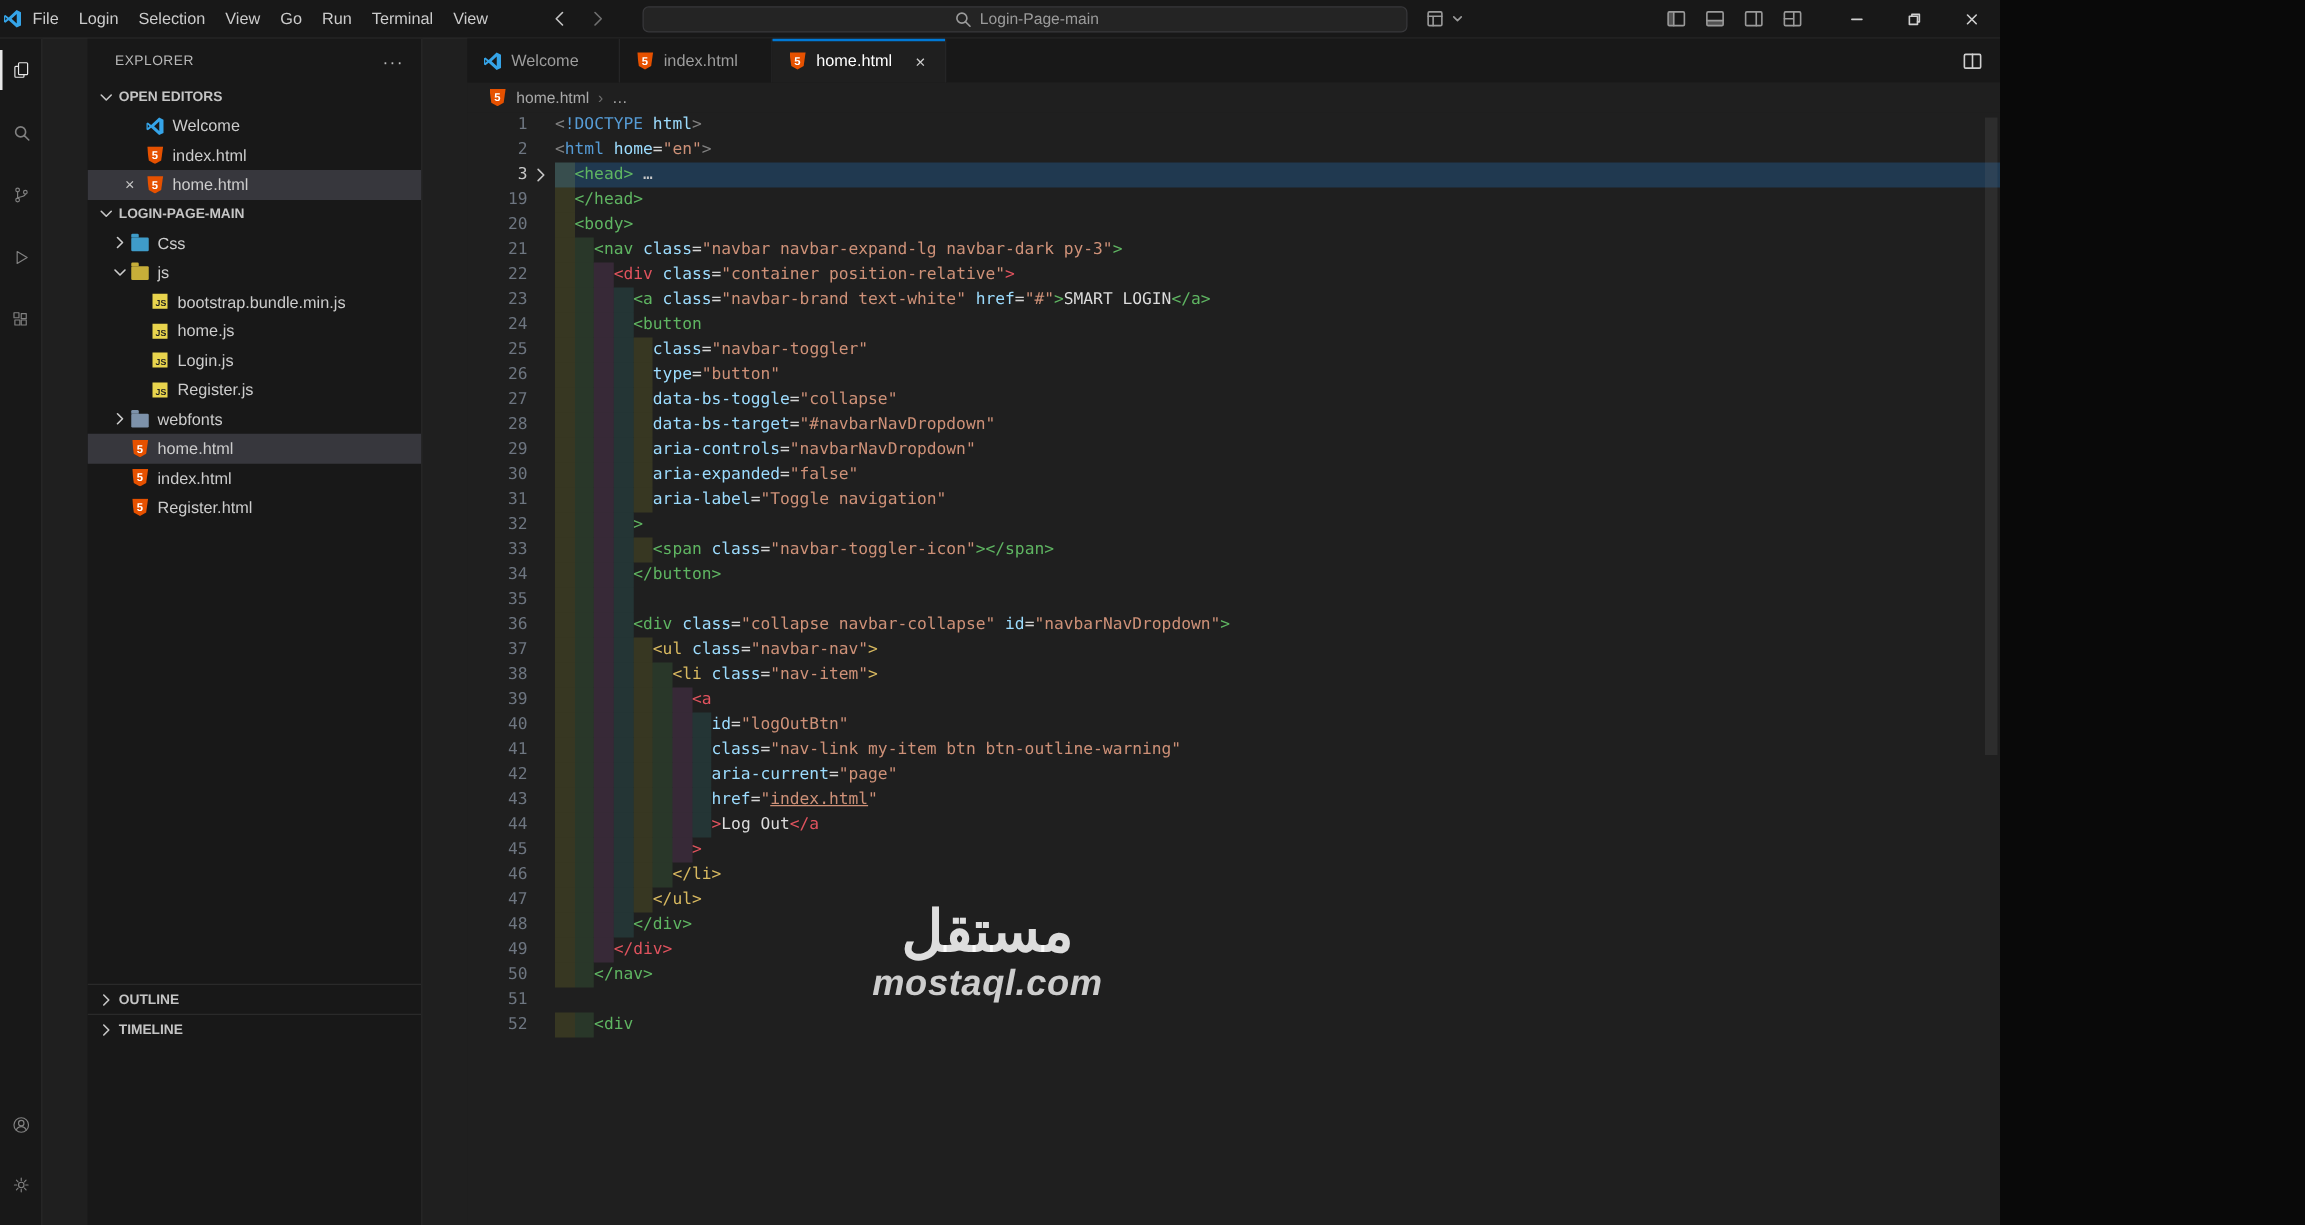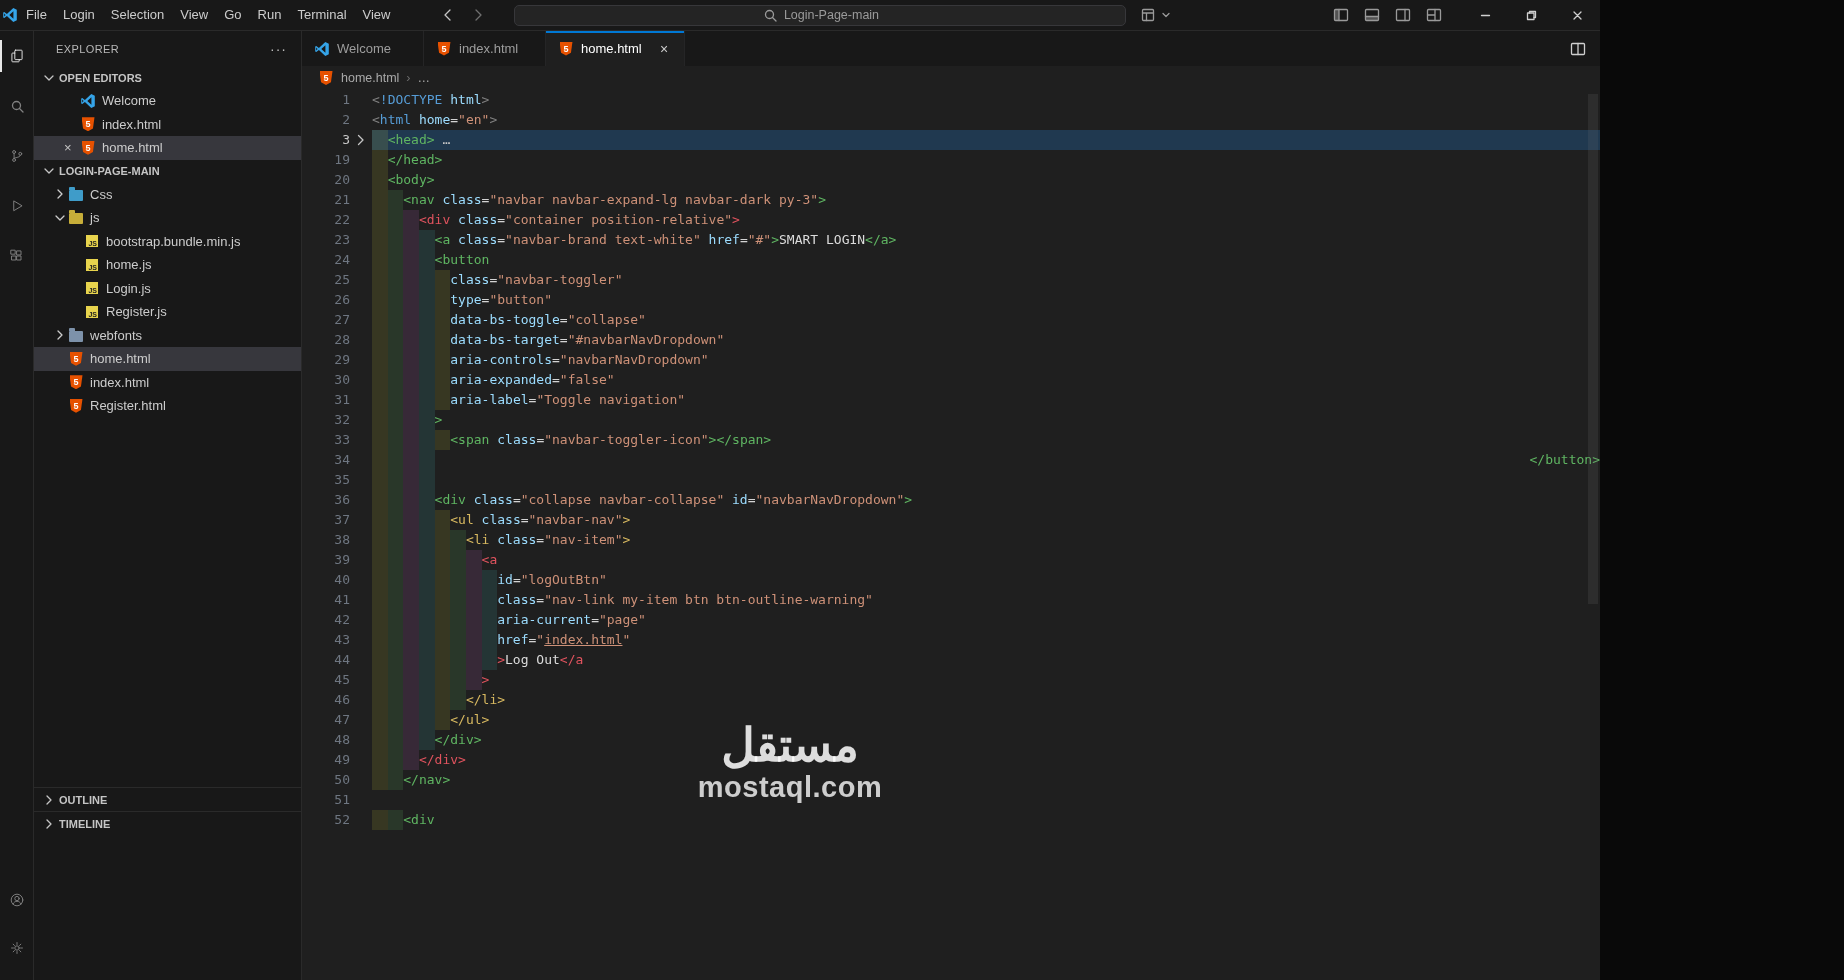--- a/index.html
+++ b/index.html
@@ -19,21 +19,21 @@
   .tb-nav .nav-ic.dim { color:#6f6f6f; }
   .command-center { margin-left:28px; width:612px; height:21px; background:#242424; border:1px solid #37373a;
                     border-radius:5px; display:flex; align-items:center; justify-content:center; gap:6px;
                     color:#9b9b9b; font-size:12.5px; }
   .tb-extra { margin-left:14px; display:flex; align-items:center; gap:2px; color:#9a9a9a; }
   .tb-right { margin-left:auto; display:flex; align-items:center; height:100%; }
   .layout-icons { display:flex; gap:15px; margin-right:20px; color:#9a9a9a; align-items:center; }
   .win-btn { width:46px; height:30px; display:flex; align-items:center; justify-content:center; color:#cfcfcf; }
 
   
-  .main { flex:1; display:flex; min-height:0; }
+  .main { flex:1; display:flex; min-height:0;gap:36px; }
 
   
   .activitybar { width:34px; flex:0 0 34px; background:#181818; border-right:1px solid #2a2a2a;
                  display:flex; flex-direction:column; align-items:center; }
   .ab-item { width:34px; height:50px; display:flex; align-items:center; justify-content:center;
              color:#818181; position:relative; }
   .ab-item.active { color:#e7e7e7; }
   .ab-item.active::before { content:""; position:absolute; left:0; top:9px; bottom:9px; width:2px; background:#e7e7e7; }
   .ab-spacer { flex:1; }
   .ab-bottom { padding-bottom:8px; display:flex; flex-direction:column; align-items:center; }
@@ -100,21 +100,21 @@
   .tok-p { color:#808080; } .tok-kw { color:#569cd6; } .tok-at { color:#9cdcfe; }
   .tok-eq { color:#d4d4d4; } .tok-v { color:#ce9178; } .tok-vl { color:#ce9178; text-decoration:underline; }
   .tok-tx { color:#dcdcdc; } .tok-tg { color:#5fb562; } .tok-tr { color:#e0535e; }
   .tok-ty { color:#d8b960; } .tok-dots { color:#c8c8c8; }
   .scroll-thumb { position:absolute; right:2px; top:4px; width:10px; height:510px; background:rgba(120,120,120,.16); }
 
   
   .watermark { position:absolute; left:790px; top:720px; transform:translateX(-50%); text-align:center;
                z-index:5; pointer-events:none; }
   .wm-ar { font-size:46px; font-weight:bold; color:rgba(255,255,255,.85); line-height:1.1; }
-  .wm-en { font-size:29px; font-weight:bold; color:rgba(255,255,255,.78); letter-spacing:.5px; margin-top:0px; }
+  .wm-en { font-size:29px; font-weight:bold; color:rgba(255,255,255,.78); letter-spacing:.5px; margin-top:0px;font-style:italic; }
 
   svg { display:block; }
 </style>
 </head>
 <body>
 
 <div class="window">
 
   <div class="titlebar">
     <span class="vscode-logo icon">
@@ -487,21 +487,21 @@
             <div class="code-line"><span class="ln">24</span><span class="fold"></span><span class="line-content" style="padding-left: 8ch;"><span class="ind i0" style="left: 0ch;"></span><span class="ind i1" style="left: 2ch;"></span><span class="ind i2" style="left: 4ch;"></span><span class="ind i3" style="left: 6ch;"></span><span class="tok-tg">&lt;button</span></span></div>
             <div class="code-line"><span class="ln">25</span><span class="fold"></span><span class="line-content" style="padding-left: 10ch;"><span class="ind i0" style="left: 0ch;"></span><span class="ind i1" style="left: 2ch;"></span><span class="ind i2" style="left: 4ch;"></span><span class="ind i3" style="left: 6ch;"></span><span class="ind i0" style="left: 8ch;"></span><span class="tok-at">class</span><span class="tok-eq">=</span><span class="tok-v">"navbar-toggler"</span></span></div>
             <div class="code-line"><span class="ln">26</span><span class="fold"></span><span class="line-content" style="padding-left: 10ch;"><span class="ind i0" style="left: 0ch;"></span><span class="ind i1" style="left: 2ch;"></span><span class="ind i2" style="left: 4ch;"></span><span class="ind i3" style="left: 6ch;"></span><span class="ind i0" style="left: 8ch;"></span><span class="tok-at">type</span><span class="tok-eq">=</span><span class="tok-v">"button"</span></span></div>
             <div class="code-line"><span class="ln">27</span><span class="fold"></span><span class="line-content" style="padding-left: 10ch;"><span class="ind i0" style="left: 0ch;"></span><span class="ind i1" style="left: 2ch;"></span><span class="ind i2" style="left: 4ch;"></span><span class="ind i3" style="left: 6ch;"></span><span class="ind i0" style="left: 8ch;"></span><span class="tok-at">data-bs-toggle</span><span class="tok-eq">=</span><span class="tok-v">"collapse"</span></span></div>
             <div class="code-line"><span class="ln">28</span><span class="fold"></span><span class="line-content" style="padding-left: 10ch;"><span class="ind i0" style="left: 0ch;"></span><span class="ind i1" style="left: 2ch;"></span><span class="ind i2" style="left: 4ch;"></span><span class="ind i3" style="left: 6ch;"></span><span class="ind i0" style="left: 8ch;"></span><span class="tok-at">data-bs-target</span><span class="tok-eq">=</span><span class="tok-v">"#navbarNavDropdown"</span></span></div>
             <div class="code-line"><span class="ln">29</span><span class="fold"></span><span class="line-content" style="padding-left: 10ch;"><span class="ind i0" style="left: 0ch;"></span><span class="ind i1" style="left: 2ch;"></span><span class="ind i2" style="left: 4ch;"></span><span class="ind i3" style="left: 6ch;"></span><span class="ind i0" style="left: 8ch;"></span><span class="tok-at">aria-controls</span><span class="tok-eq">=</span><span class="tok-v">"navbarNavDropdown"</span></span></div>
             <div class="code-line"><span class="ln">30</span><span class="fold"></span><span class="line-content" style="padding-left: 10ch;"><span class="ind i0" style="left: 0ch;"></span><span class="ind i1" style="left: 2ch;"></span><span class="ind i2" style="left: 4ch;"></span><span class="ind i3" style="left: 6ch;"></span><span class="ind i0" style="left: 8ch;"></span><span class="tok-at">aria-expanded</span><span class="tok-eq">=</span><span class="tok-v">"false"</span></span></div>
             <div class="code-line"><span class="ln">31</span><span class="fold"></span><span class="line-content" style="padding-left: 10ch;"><span class="ind i0" style="left: 0ch;"></span><span class="ind i1" style="left: 2ch;"></span><span class="ind i2" style="left: 4ch;"></span><span class="ind i3" style="left: 6ch;"></span><span class="ind i0" style="left: 8ch;"></span><span class="tok-at">aria-label</span><span class="tok-eq">=</span><span class="tok-v">"Toggle navigation"</span></span></div>
             <div class="code-line"><span class="ln">32</span><span class="fold"></span><span class="line-content" style="padding-left: 8ch;"><span class="ind i0" style="left: 0ch;"></span><span class="ind i1" style="left: 2ch;"></span><span class="ind i2" style="left: 4ch;"></span><span class="ind i3" style="left: 6ch;"></span><span class="tok-tg">&gt;</span></span></div>
             <div class="code-line"><span class="ln">33</span><span class="fold"></span><span class="line-content" style="padding-left: 10ch;"><span class="ind i0" style="left: 0ch;"></span><span class="ind i1" style="left: 2ch;"></span><span class="ind i2" style="left: 4ch;"></span><span class="ind i3" style="left: 6ch;"></span><span class="ind i0" style="left: 8ch;"></span><span class="tok-tg">&lt;span</span><span class="tok-w"> </span><span class="tok-at">class</span><span class="tok-eq">=</span><span class="tok-v">"navbar-toggler-icon"</span><span class="tok-tg">&gt;&lt;/span&gt;</span></span></div>
-            <div class="code-line"><span class="ln">34</span><span class="fold"></span><span class="line-content" style="padding-left: 8ch; text-align: right;"><span class="ind i0" style="left: 0ch;"></span><span class="ind i1" style="left: 2ch;"></span><span class="ind i2" style="left: 4ch;"></span><span class="ind i3" style="left: 6ch;"></span><span class="tok-tg">&lt;/button&gt;</span></span></div>
+            <div class="code-line"><span class="ln">34</span><span class="fold"></span><span class="line-content" style="padding-left: 8ch;"><span class="ind i0" style="left: 0ch;"></span><span class="ind i1" style="left: 2ch;"></span><span class="ind i2" style="left: 4ch;"></span><span class="ind i3" style="left: 6ch;"></span><span class="tok-tg">&lt;/button&gt;</span></span></div>
             <div class="code-line"><span class="ln">35</span><span class="fold"></span><span class="line-content" style="padding-left: 8ch;"><span class="ind i0" style="left: 0ch;"></span><span class="ind i1" style="left: 2ch;"></span><span class="ind i2" style="left: 4ch;"></span><span class="ind i3" style="left: 6ch;"></span></span></div>
             <div class="code-line"><span class="ln">36</span><span class="fold"></span><span class="line-content" style="padding-left: 8ch;"><span class="ind i0" style="left: 0ch;"></span><span class="ind i1" style="left: 2ch;"></span><span class="ind i2" style="left: 4ch;"></span><span class="ind i3" style="left: 6ch;"></span><span class="tok-tg">&lt;div</span><span class="tok-w"> </span><span class="tok-at">class</span><span class="tok-eq">=</span><span class="tok-v">"collapse navbar-collapse"</span><span class="tok-w"> </span><span class="tok-at">id</span><span class="tok-eq">=</span><span class="tok-v">"navbarNavDropdown"</span><span class="tok-tg">&gt;</span></span></div>
             <div class="code-line"><span class="ln">37</span><span class="fold"></span><span class="line-content" style="padding-left: 10ch;"><span class="ind i0" style="left: 0ch;"></span><span class="ind i1" style="left: 2ch;"></span><span class="ind i2" style="left: 4ch;"></span><span class="ind i3" style="left: 6ch;"></span><span class="ind i0" style="left: 8ch;"></span><span class="tok-ty">&lt;ul</span><span class="tok-w"> </span><span class="tok-at">class</span><span class="tok-eq">=</span><span class="tok-v">"navbar-nav"</span><span class="tok-ty">&gt;</span></span></div>
             <div class="code-line"><span class="ln">38</span><span class="fold"></span><span class="line-content" style="padding-left: 12ch;"><span class="ind i0" style="left: 0ch;"></span><span class="ind i1" style="left: 2ch;"></span><span class="ind i2" style="left: 4ch;"></span><span class="ind i3" style="left: 6ch;"></span><span class="ind i0" style="left: 8ch;"></span><span class="ind i1" style="left: 10ch;"></span><span class="tok-ty">&lt;li</span><span class="tok-w"> </span><span class="tok-at">class</span><span class="tok-eq">=</span><span class="tok-v">"nav-item"</span><span class="tok-ty">&gt;</span></span></div>
             <div class="code-line"><span class="ln">39</span><span class="fold"></span><span class="line-content" style="padding-left: 14ch;"><span class="ind i0" style="left: 0ch;"></span><span class="ind i1" style="left: 2ch;"></span><span class="ind i2" style="left: 4ch;"></span><span class="ind i3" style="left: 6ch;"></span><span class="ind i0" style="left: 8ch;"></span><span class="ind i1" style="left: 10ch;"></span><span class="ind i2" style="left: 12ch;"></span><span class="tok-tr">&lt;a</span></span></div>
             <div class="code-line"><span class="ln">40</span><span class="fold"></span><span class="line-content" style="padding-left: 16ch;"><span class="ind i0" style="left: 0ch;"></span><span class="ind i1" style="left: 2ch;"></span><span class="ind i2" style="left: 4ch;"></span><span class="ind i3" style="left: 6ch;"></span><span class="ind i0" style="left: 8ch;"></span><span class="ind i1" style="left: 10ch;"></span><span class="ind i2" style="left: 12ch;"></span><span class="ind i3" style="left: 14ch;"></span><span class="tok-at">id</span><span class="tok-eq">=</span><span class="tok-v">"logOutBtn"</span></span></div>
             <div class="code-line"><span class="ln">41</span><span class="fold"></span><span class="line-content" style="padding-left: 16ch;"><span class="ind i0" style="left: 0ch;"></span><span class="ind i1" style="left: 2ch;"></span><span class="ind i2" style="left: 4ch;"></span><span class="ind i3" style="left: 6ch;"></span><span class="ind i0" style="left: 8ch;"></span><span class="ind i1" style="left: 10ch;"></span><span class="ind i2" style="left: 12ch;"></span><span class="ind i3" style="left: 14ch;"></span><span class="tok-at">class</span><span class="tok-eq">=</span><span class="tok-v">"nav-link my-item btn btn-outline-warning"</span></span></div>
             <div class="code-line"><span class="ln">42</span><span class="fold"></span><span class="line-content" style="padding-left: 16ch;"><span class="ind i0" style="left: 0ch;"></span><span class="ind i1" style="left: 2ch;"></span><span class="ind i2" style="left: 4ch;"></span><span class="ind i3" style="left: 6ch;"></span><span class="ind i0" style="left: 8ch;"></span><span class="ind i1" style="left: 10ch;"></span><span class="ind i2" style="left: 12ch;"></span><span class="ind i3" style="left: 14ch;"></span><span class="tok-at">aria-current</span><span class="tok-eq">=</span><span class="tok-v">"page"</span></span></div>
             <div class="code-line"><span class="ln">43</span><span class="fold"></span><span class="line-content" style="padding-left: 16ch;"><span class="ind i0" style="left: 0ch;"></span><span class="ind i1" style="left: 2ch;"></span><span class="ind i2" style="left: 4ch;"></span><span class="ind i3" style="left: 6ch;"></span><span class="ind i0" style="left: 8ch;"></span><span class="ind i1" style="left: 10ch;"></span><span class="ind i2" style="left: 12ch;"></span><span class="ind i3" style="left: 14ch;"></span><span class="tok-at">href</span><span class="tok-eq">=</span><span class="tok-v">"</span><span class="tok-vl">index.html</span><span class="tok-v">"</span></span></div>
             <div class="code-line"><span class="ln">44</span><span class="fold"></span><span class="line-content" style="padding-left: 16ch;"><span class="ind i0" style="left: 0ch;"></span><span class="ind i1" style="left: 2ch;"></span><span class="ind i2" style="left: 4ch;"></span><span class="ind i3" style="left: 6ch;"></span><span class="ind i0" style="left: 8ch;"></span><span class="ind i1" style="left: 10ch;"></span><span class="ind i2" style="left: 12ch;"></span><span class="ind i3" style="left: 14ch;"></span><span class="tok-tr">&gt;</span><span class="tok-tx">Log Out</span><span class="tok-tr">&lt;/a</span></span></div>

